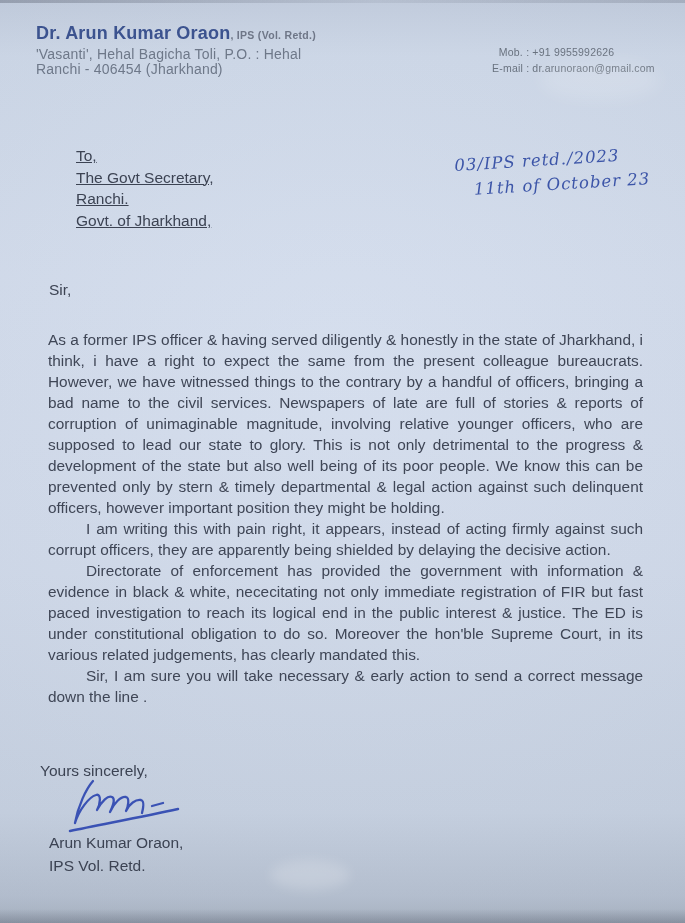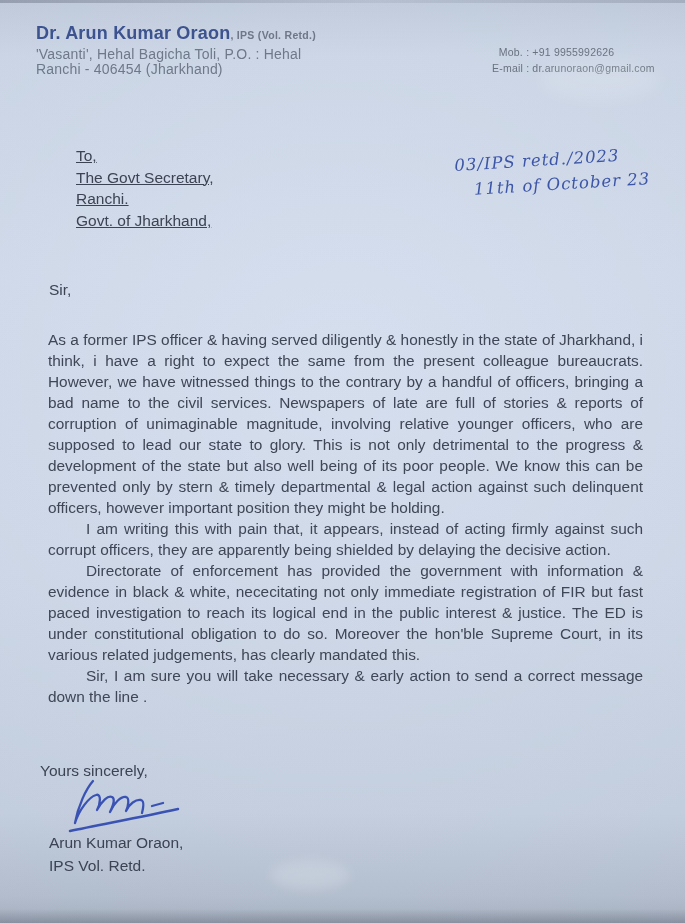--- a/index.html
+++ b/index.html
@@ -101,21 +101,21 @@
   <div class="handwritten">
     <div>03/IPS retd./2023</div>
     <div class="hw2">11th of October 23</div>
   </div>
 
 
   <div class="salutation">Sir,</div>
 
   <div class="body-block">
     <p>As a former IPS officer &amp; having served diligently &amp; honestly in the state of Jharkhand, i think, i have a right to expect the same from the present colleague bureaucrats. However, we have witnessed things to the contrary by a handful of officers, bringing a bad name to the civil services. Newspapers of late are full of stories &amp; reports of corruption of unimaginable magnitude, involving relative younger officers, who are supposed to lead our state to glory. This is not only detrimental to the progress &amp; development of the state but also well being of its poor people. We know this can be prevented only by stern &amp; timely departmental &amp; legal action against such delinquent officers, however important position they might be holding.</p>
-    <p class="indent">I am writing this with pain that, it appears, instead of acting firmly against such corrupt officers, they are apparently being shielded by delaying the decisive action.</p>
+    <p class="indent">I am writing this with pain right, it appears, instead of acting firmly against such corrupt officers, they are apparently being shielded by delaying the decisive action.</p>
     <p class="indent">Directorate of enforcement has provided the government with information &amp; evidence in black &amp; white, nececitating not only immediate registration of FIR but fast paced investigation to reach its logical end in the public interest &amp; justice. The ED is under constitutional obligation to do so. Moreover the hon'ble Supreme Court, in its various related judgements, has clearly mandated this.</p>
     <p class="indent">Sir, I am sure you will take necessary &amp; early action to send a correct message down the line .</p>
   </div>
 
   <div class="valediction">Yours sincerely,</div>
 
   <div class="signature">
     <svg width="160" height="60" viewBox="0 0 160 60">
       <path d="M33,5 C26,13 18,30 15,47 M15,47 C19,34 29,21 36,19 C42,17 40,29 37,34 C42,25 48,19 52,21 C56,23 52,32 50,36 C54,27 61,20 66,21 C70,22 68,31 66,35 C69,28 76,23 81,24 C85,25 83,33 82,37" stroke="#3a52b4" fill="none" stroke-width="2.3" stroke-linecap="round" stroke-linejoin="round"></path>
       <path d="M92,30 L103,27" stroke="#3a52b4" fill="none" stroke-width="2.3" stroke-linecap="round"></path>

